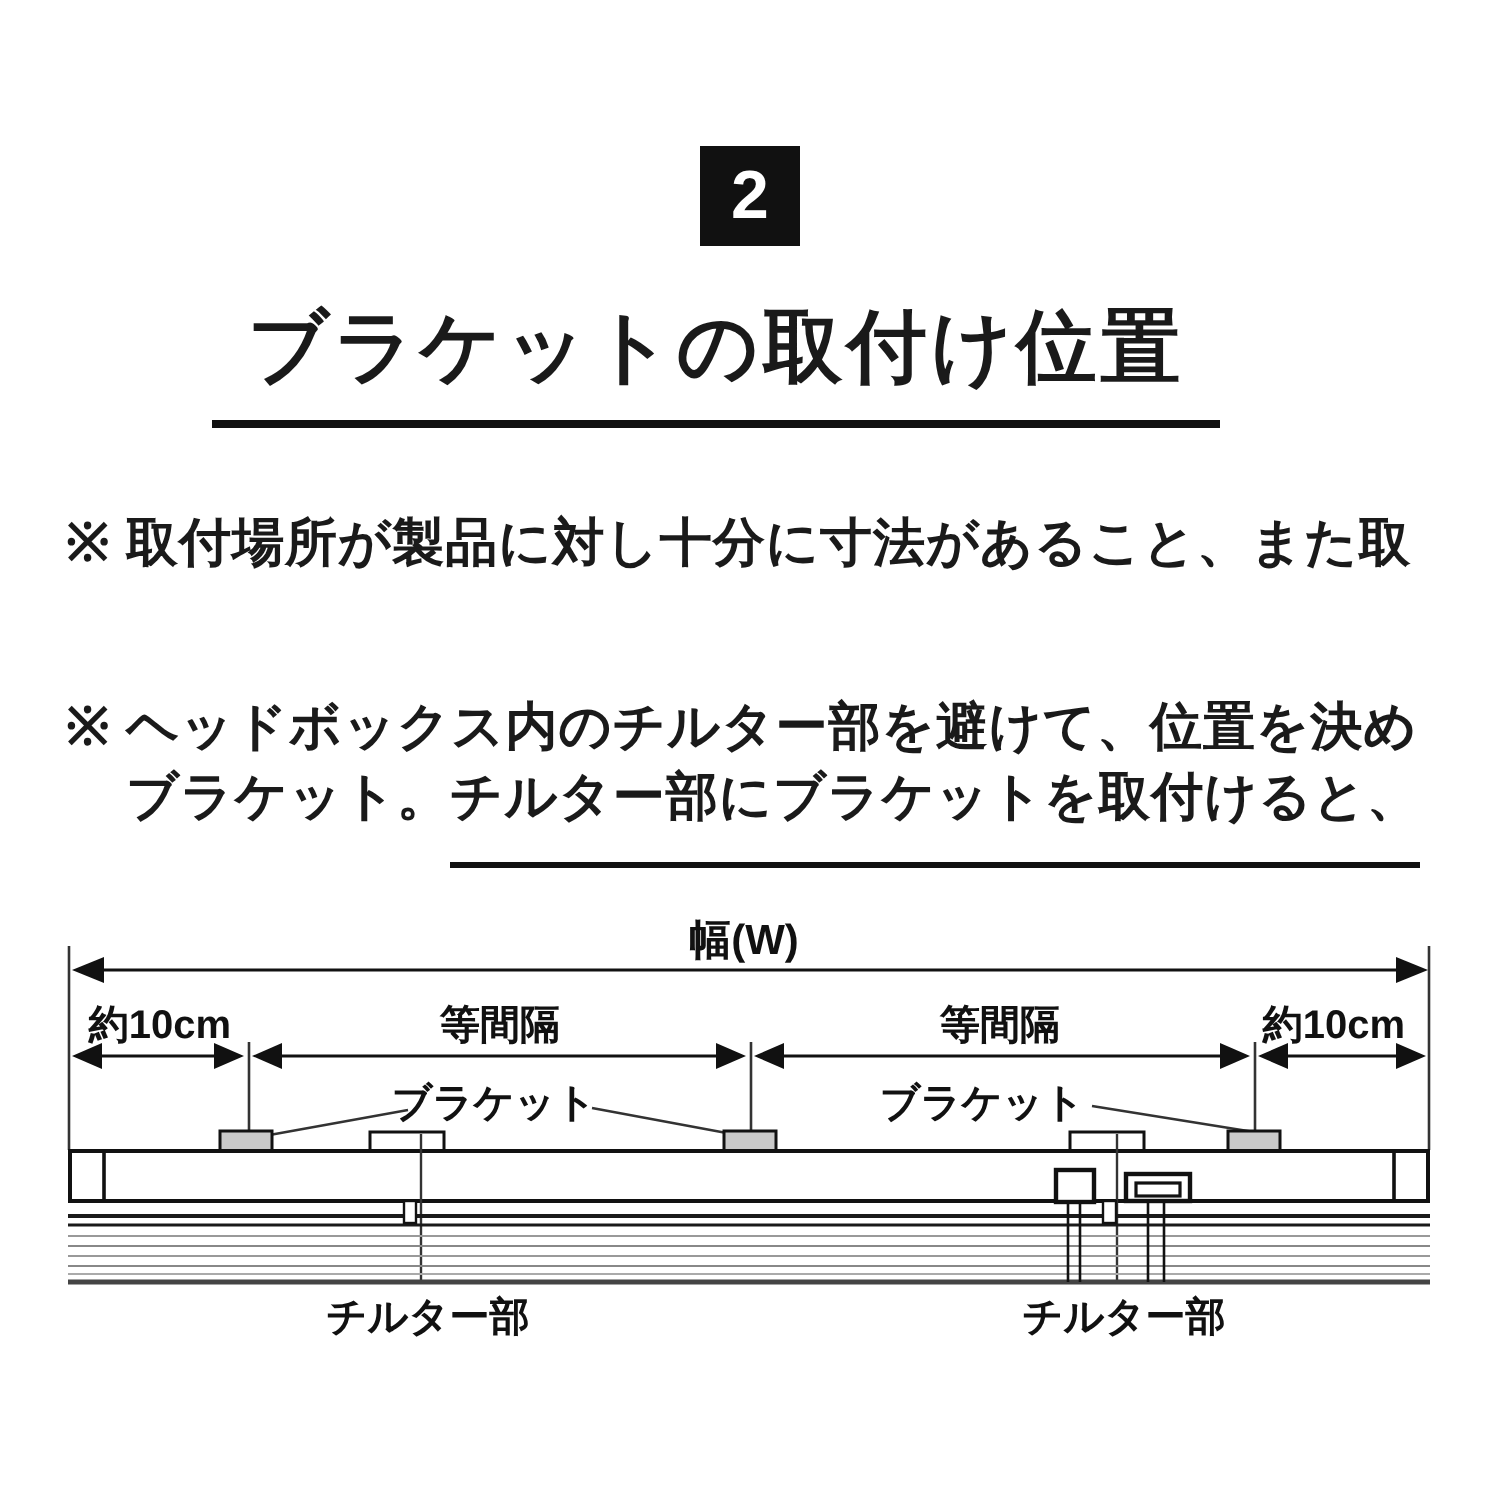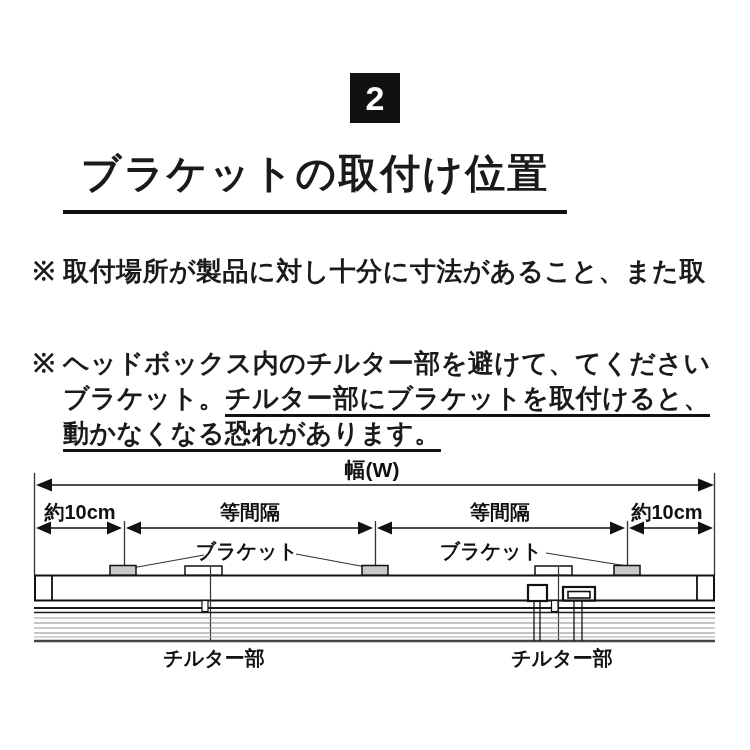--- a/index.html
+++ b/index.html
@@ -2,30 +2,30 @@
 <html><head>
 <meta charset="utf-8">
 <style>
   html,body{margin:0;padding:0;background:#fff;}
   #page{position:relative;width:750px;height:750px;background:#ffffff;overflow:hidden;
         font-family:"Liberation Sans",sans-serif;color:#1a1a1a;}
   
   .step-badge{position:absolute;left:350px;top:73px;width:50px;height:50px;background:#111;
       color:#fff;font-size:34px;font-weight:700;display:flex;align-items:center;justify-content:center;}
   
-  .title-wrap{position:absolute;left:0;top:146px;width:630px;text-align:center;}
+  .title-wrap{position:absolute;left:0;top:146px;width:630px;text-align:center;padding-left:43px;}
   .title{display:inline-block;font-size:40px;font-weight:700;letter-spacing:2px;
       padding:0 18px 9px 18px;border-bottom:4px solid #111;white-space:nowrap;}
   
   .note{position:absolute;left:33px;width:690px;font-size:26px;font-weight:600;
       letter-spacing:.5px;line-height:35px;}
   .note .marker{position:absolute;left:0;top:0;}
   .note .body{margin-left:30px;}
   .note .ln{white-space:nowrap;}
-  .u{border-bottom:3px solid #111;padding-bottom:1px;}
+  .u{border-bottom:3px solid #111;padding-bottom:18px;}
   #note-1{top:254px;}
   #note-2{top:346px;}
   
   #diagram{position:absolute;left:0;top:445px;width:750px;height:255px;}
   svg text{font-family:"Liberation Sans",sans-serif;fill:#111;font-weight:600;}
 </style>
 </head>
 <body>
 
 <div id="page">
@@ -41,23 +41,22 @@
   <div class="note" id="note-1">
     <span class="marker">※</span>
     <div class="body">
       <div class="ln">取付場所が製品に対し十分に寸法があること、また取</div>
     </div>
   </div>
 
   <div class="note" id="note-2">
     <span class="marker">※</span>
     <div class="body">
-      <div class="ln">ヘッドボックス内のチルター部を避けて、てください</div>
+      <div class="ln">ヘッドボックス内のチルター部を避けて、位置を決め</div>
       <div class="ln"><span>ブラケット。</span><span class="u">チルター部にブラケットを取付けると、</span></div>
-      <div class="ln"><span class="u">動かなくなる恐れがあります。</span></div>
     </div>
   </div>
 
   <svg id="diagram" viewBox="0 0 750 255" width="750" height="255">
 
     <text x="372" y="32" font-size="21" text-anchor="middle">幅(W)</text>
 
     <g stroke="#333" stroke-width="1.3">
       <line x1="34.5" y1="28" x2="34.5" y2="130"></line>
       <line x1="714.5" y1="28" x2="714.5" y2="130"></line>

